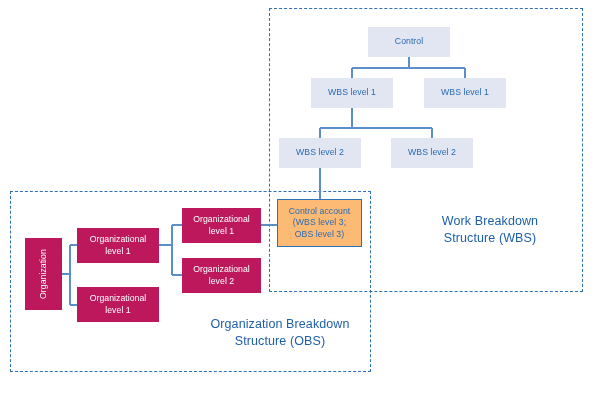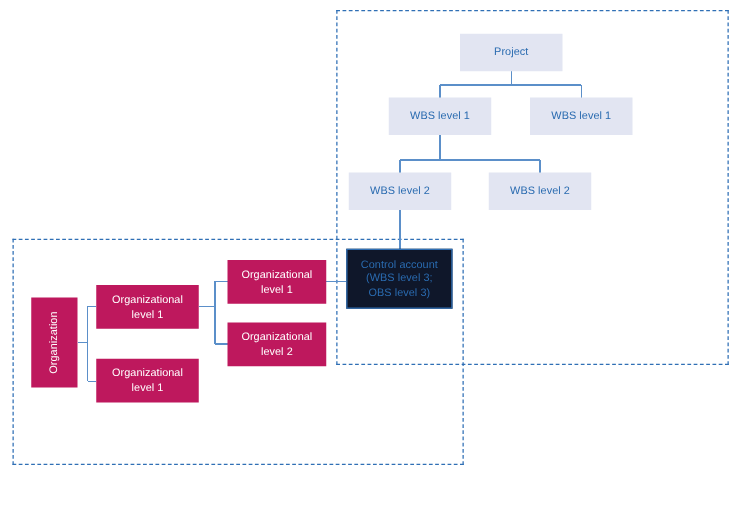--- a/index.html
+++ b/index.html
@@ -78,21 +78,21 @@
   }
   .node.light {
     background: #e2e5f2;
     color: #2a6bb0;
   }
   .node.dark {
     background: #be185d;
     color: #ffffff;
   }
   .node.outline {
-    background: #0f172a;
+    background: #fdba74;
     border: 1.1px solid #2f6fb5;
     color: #2a6bb0;
   }
   .node .label {
     display: block;
     white-space: pre-line;
     padding: 0 2px;
   }
   
   #node-organization {
@@ -144,21 +144,21 @@
       <line x1="159" y1="245" x2="172" y2="245"></line>
       <line x1="172" y1="225" x2="172" y2="275"></line>
       <line x1="172" y1="225" x2="182" y2="225"></line>
       <line x1="172" y1="275" x2="182" y2="275"></line>
 
       <line x1="261" y1="225" x2="277" y2="225"></line>
     </g>
   </svg>
 
   <div id="node-project" class="node light">
-    <span class="label" style="white-space: pre-line;">Project</span>
+    <span class="label" style="white-space: pre-line;">Control</span>
   </div>
   <div id="node-wbs1-a" class="node light">
     <span class="label" style="white-space: pre-line;">WBS level 1</span>
   </div>
   <div id="node-wbs1-b" class="node light">
     <span class="label" style="white-space: pre-line;">WBS level 1</span>
   </div>
   <div id="node-wbs2-a" class="node light">
     <span class="label" style="white-space: pre-line;">WBS level 2</span>
   </div>
@@ -185,14 +185,18 @@
   </div>
   <div id="node-org1-c" class="node dark">
     <span class="label" style="white-space: pre-line;">Organizational
 level 1</span>
   </div>
   <div id="node-org2" class="node dark">
     <span class="label" style="white-space: pre-line;">Organizational
 level 2</span>
   </div>
 
+  <div id="wbs-caption" class="group-caption" style="white-space: pre-line;">Work Breakdown
+Structure (WBS)</div>
+  <div id="obs-caption" class="group-caption" style="white-space: pre-line;">Organization Breakdown
+Structure (OBS)</div>
 
 </div>
 
 </body></html>

